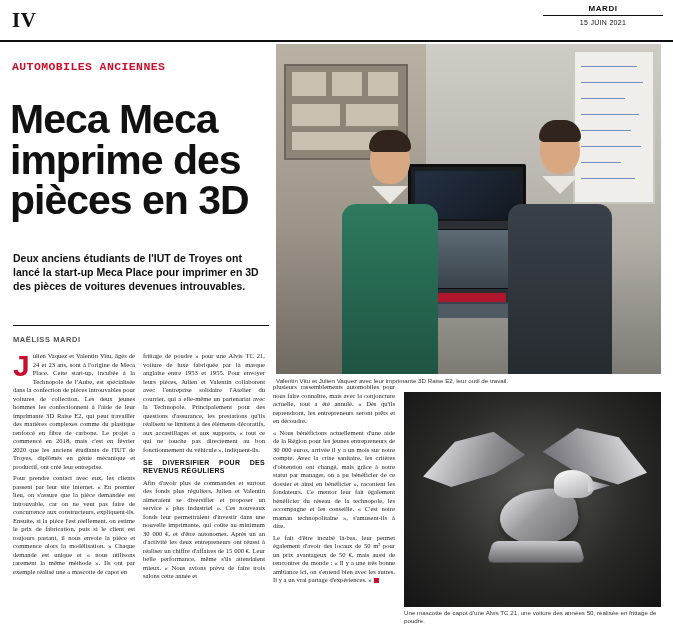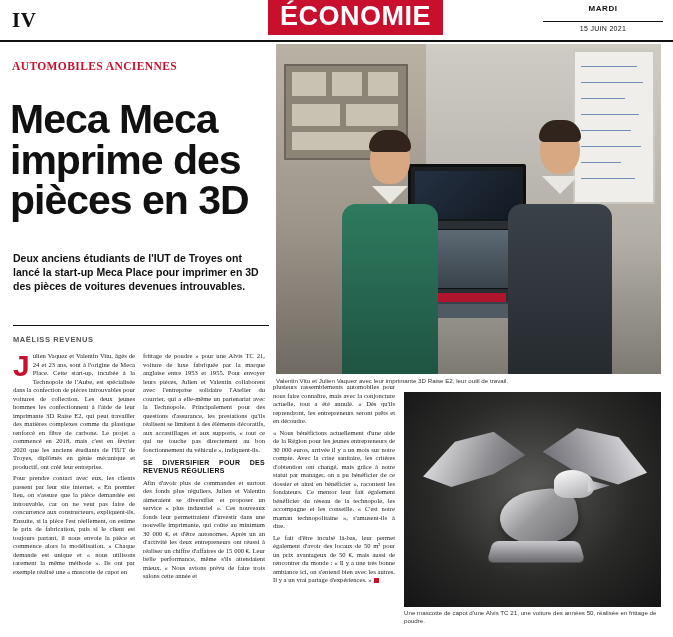--- a/index.html
+++ b/index.html
@@ -32,31 +32,31 @@
     letter-spacing:0.5px;
     padding:3px 12px 5px 12px;
     line-height:1;
   }
   .masthead-right{
     position:absolute;right:10px;top:4px;text-align:center;width:120px;
   }
   .masthead-day{
     font-family:"Liberation Sans", sans-serif;
     font-size:8px;font-weight:bold;letter-spacing:0.6px;color:#111;
-    border-bottom:1px solid #111;padding-bottom:8px;margin-bottom:3px;
+    border-bottom:1px solid #111;padding-bottom:2px;margin-bottom:3px;
   }
   .masthead-date{
     font-family:"Liberation Sans", sans-serif;
     font-size:7px;color:#111;letter-spacing:0.3px;
   }
 
   
   .kicker{
     position:absolute;left:12px;top:60px;
-    font-family:Liberation Serif, serif;
+    font-family:Liberation Mono, monospace;
     font-weight:bold;font-size:11.5px;color:#c8102e;
     letter-spacing:0.4px;
   }
   .headline{
     position:absolute;left:10px;top:72px;width:268px;
     font-family:"Liberation Sans", sans-serif;
     font-weight:bold;
     font-size:41px;line-height:0.98;
     color:#111;letter-spacing:-1px;
   }
@@ -241,32 +241,31 @@
     font-size:6.2px;color:#333;line-height:1.25;
   }
 </style>
 </head>
 <body>
 
 <div class="page">
 
   <div class="masthead">
     <div class="page-folio">IV</div>
-    <div class="section-title">ÉCONOMIE</div>
     <div class="masthead-right">
       <div class="masthead-day">MARDI</div>
       <div class="masthead-date">15 JUIN 2021</div>
     </div>
   </div>
 
   <div class="kicker">AUTOMOBILES ANCIENNES</div>
   <h1 class="headline">Meca Meca imprime des pièces en 3D</h1>
   <div class="standfirst">Deux anciens étudiants de l'IUT de Troyes ont lancé la start-up Meca Place pour imprimer en 3D des pièces de voitures devenues introuvables.</div>
   <div class="rule-under-stand"></div>
-  <div class="byline">MAËLISS REVENUS</div>
+  <div class="byline">MAËLISS MARDI</div>
 
   <div class="col col1">
     <p>
       <span class="dropcap">J</span><span>ulien Vaquez et Valentin Vitu, âgés de 24 et 23 ans, sont à l'origine de Meca Place. Cette start-up, incubée à la Technopole de l'Aube, est spécialisée dans la confection de pièces introuvables pour voitures de collection. Les deux jeunes hommes les confectionnent à l'aide de leur imprimante 3D Raise E2, qui peut travailler des matières complexes comme du plastique renforcé en fibre de carbone. Le projet a commencé en 2018, mais c'est en février 2020 que les anciens étudiants de l'IUT de Troyes, diplômés en génie mécanique et productif, ont créé leur entreprise.</span>
     </p>
     <p><span>Pour prendre contact avec eux, les clients passent par leur site internet. « En premier lieu, on s'assure que la pièce demandée est introuvable, car on ne veut pas faire de concurrence aux constructeurs, expliquent-ils. Ensuite, si la pièce l'est réellement, on estime le prix de fabrication, puis si le client est toujours partant, il nous envoie la pièce et commence alors la modélisation. » Chaque demande est unique et « nous utilisons rarement la même méthode ». Ils ont par exemple réalisé une « mascotte de capot en</span></p>
   </div>
 
   <div class="col col2">
     <p><span>frittage de poudre » pour une Alvis TC 21, voiture de luxe fabriquée par la marque anglaise entre 1953 et 1955. Pour envoyer leurs pièces, Julien et Valentin collaborent avec l'entreprise solidaire l'Atelier du courrier, qui a elle-même un partenariat avec la Technopole. Principalement pour des questions d'assurance, les prestations qu'ils réalisent se limitent à des éléments décoratifs, aux accastillages et aux supports, « tout ce qui ne touche pas directement au bon fonctionnement du véhicule », indiquent-ils.</span></p>

